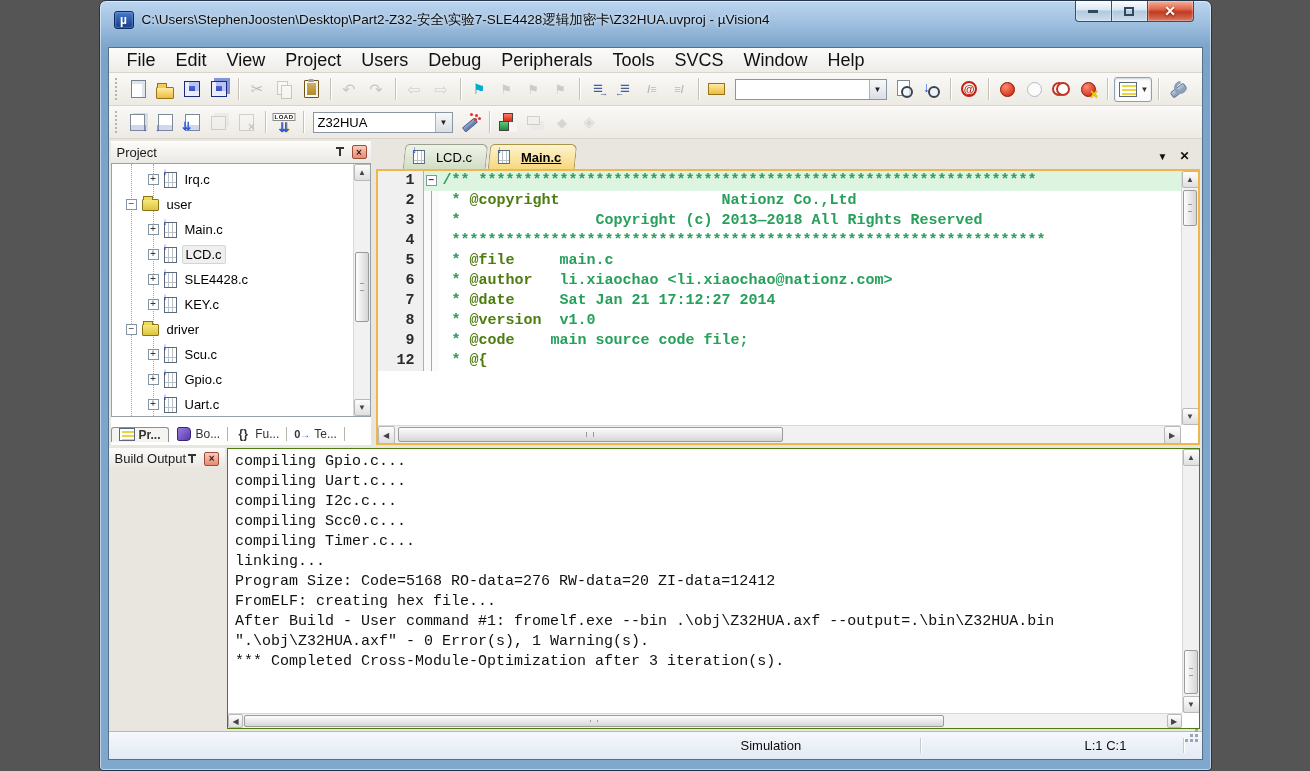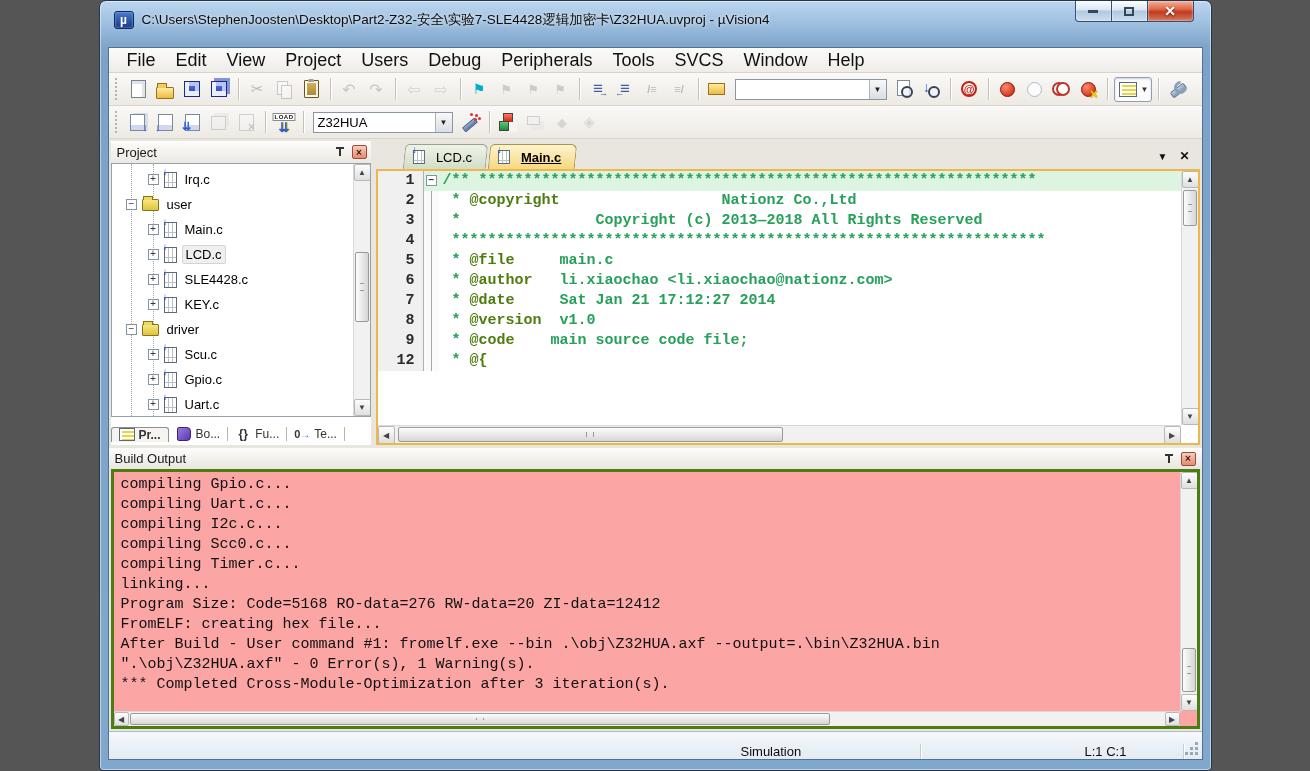--- a/index.html
+++ b/index.html
@@ -175,31 +175,31 @@
   .sarr.up{top:0;left:0}.sarr.dn{bottom:0;left:0}
   .sarr.lf{left:0;top:0;height:18px}.sarr.rt{right:0;top:0;height:18px}
   .sarr.up::before{content:"▲"}.sarr.dn::before{content:"▼"}.sarr.lf::before{content:"◀"}.sarr.rt::before{content:"▶"}
   .vthumb{position:absolute;left:1px;right:1px;background:linear-gradient(90deg,#fdfdfd,#d6d6d6);border:1px solid #9a9a9a;border-radius:2px}
   .hthumb{position:absolute;top:1px;bottom:1px;background:linear-gradient(#fdfdfd,#d6d6d6);border:1px solid #9a9a9a;border-radius:2px}
   .hthumb::after{content:"";position:absolute;left:50%;top:4px;bottom:4px;width:6px;transform:translateX(-50%);
                  border-left:1px solid #9a9a9a;border-right:1px solid #9a9a9a}
   .vthumb::after{content:"";position:absolute;top:50%;left:4px;right:4px;height:6px;transform:translateY(-50%);
                  border-top:1px solid #9a9a9a;border-bottom:1px solid #9a9a9a}
   
-  .bpanel{flex:1;display:flex;flex-direction:column;margin-top:3px;min-height:0}
+  .bpanel{flex:1;display:flex;flex-direction:row;margin-top:3px;min-height:0}
   .bhead{height:21px;display:flex;align-items:center;padding:0 6px;font-size:13px;color:#1a1a1a;background:linear-gradient(#fcfcfb,#e9e6e0)}
   .bhead .sp{flex:1}
-  .bbox{flex:1;margin:0 2px;background:#fca5a5;border:3px solid #4d7c0f;position:relative;overflow:hidden}
+  .bbox{flex:1;margin:0 2px;background:#ffffff;border:1px solid #4d7c0f;position:relative;overflow:hidden}
   .blines{position:absolute;left:0;top:0;right:17px;bottom:15px;overflow:hidden;padding:3px 0 0 7px;
           font-family:"Liberation Mono","DejaVu Sans Mono",monospace;font-size:15px;line-height:20px;color:#111;white-space:pre}
   .bbox .vscroll{bottom:15px}
   .bbox .hscroll{height:15px;right:17px}
   .bbox .sarr.lf,.bbox .sarr.rt{height:14px;width:15px}
   
-  .sbar{height:28px;margin-top:2px;background:linear-gradient(#f5f8fc,#e3eaf3);border-top:1px solid #aeb9c8;display:flex;align-items:flex-end;font-size:13px;color:#0c0c0c}
+  .sbar{height:28px;margin-top:2px;background:linear-gradient(#f5f8fc,#e3eaf3);border-top:1px solid #aeb9c8;display:flex;align-items:center;font-size:13px;color:#0c0c0c}
   .sseg{border-right:1px solid #c3ccd8;box-shadow:1px 0 0 #fff;display:flex;align-items:center;padding-left:10px}
   .sseg.grow{flex:1}
   .sseg.sim{width:190px}
   .sseg.mid{width:150px}
   .sseg.cur{width:113px;padding-left:14px}
   .sgrip{width:18px;position:relative;border-right:none}
   .sgrip::before{content:"";position:absolute;right:4px;bottom:4px;width:3px;height:3px;background:#9aa6b4;
                  box-shadow:-5px 5px 0 #9aa6b4,0 5px 0 #9aa6b4,-10px 10px 0 #9aa6b4,-5px 10px 0 #9aa6b4,0 10px 0 #9aa6b4;transform:translateY(-10px)}
 </style>
 </head>

